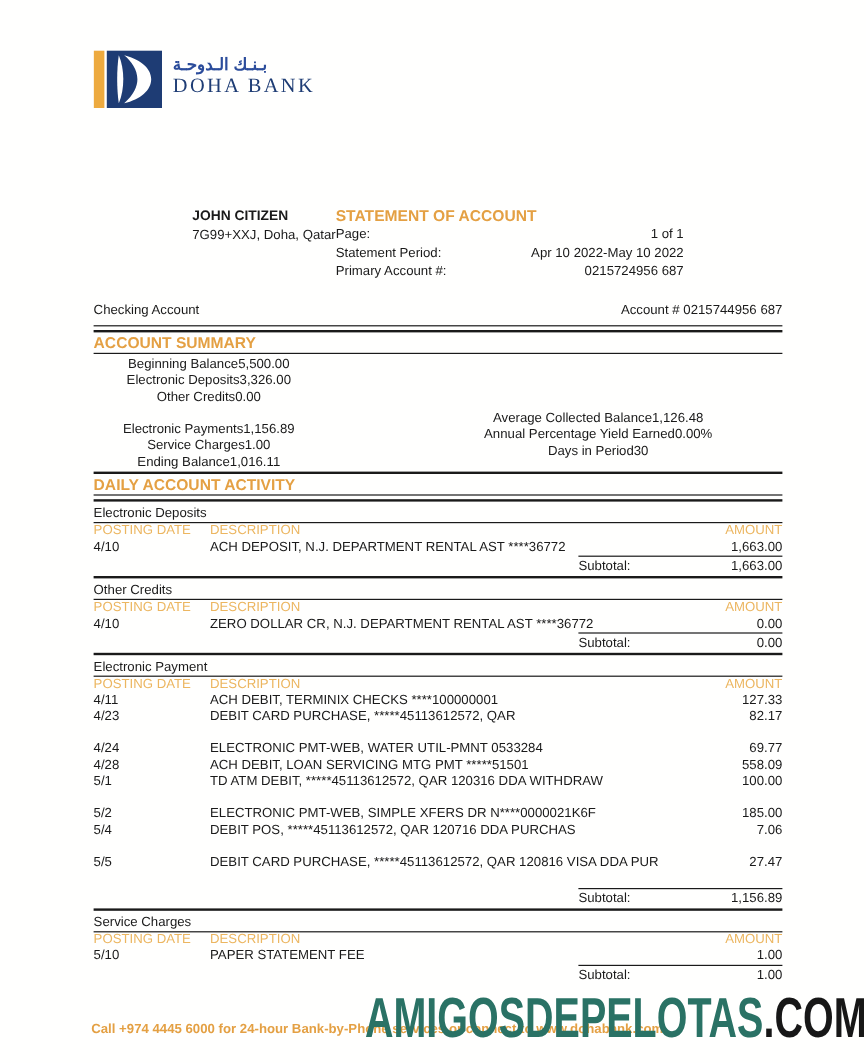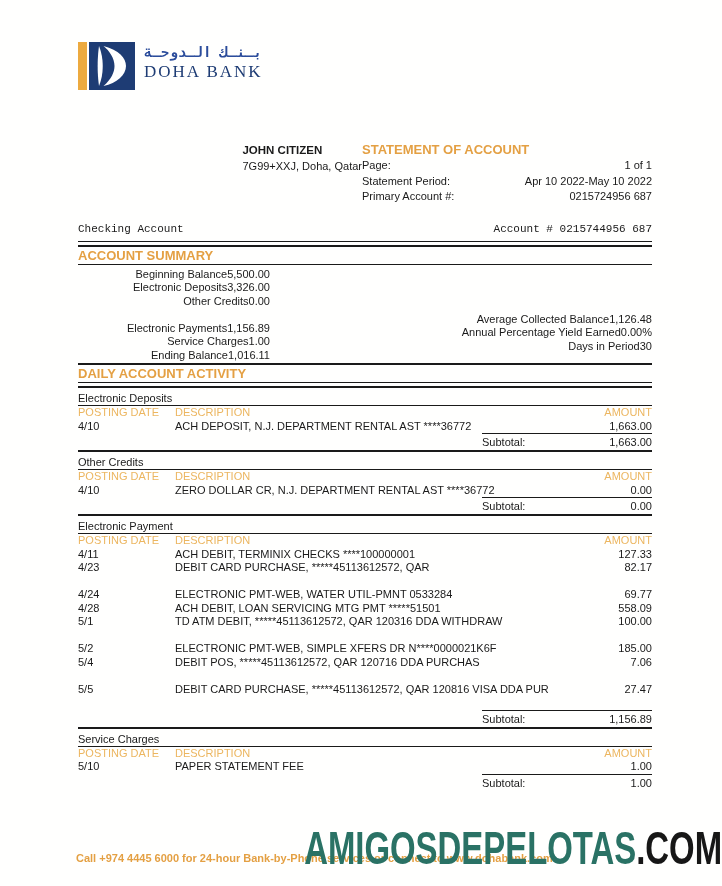--- a/index.html
+++ b/index.html
@@ -3,46 +3,46 @@
 <meta charset="utf-8">
 <style>
   html,body{margin:0;padding:0;background:#ffffff;}
   .page{position:relative;width:722px;height:886px;background:#fffffe;overflow:hidden;
         font-family:"Liberation Sans", sans-serif;font-size:11px;color:var(--ink);}
   .content{position:absolute;left:78px;top:0;width:574px;}
 
   
   .logo{display:flex;align-items:flex-start;margin-top:42px;}
   .logo-text{margin-left:9px;padding-top:2px;}
-  .logo-ar{font-size:14px;line-height:18px;color:var(--blue);font-weight:bold;letter-spacing:1px;font-family:Liberation Mono, monospace;}
+  .logo-ar{font-size:14px;line-height:18px;color:var(--blue);font-weight:bold;letter-spacing:1px;}
   .logo-en{font-family:"Liberation Serif", serif;font-size:17px;line-height:20px;color:var(--navy);letter-spacing:2px;}
 
   
-  .header-row{display:flex;justify-content:flex-end;margin-top:52px;}
+  .header-row{display:flex;justify-content:center;margin-top:82px;}
   .cust-name{font-weight:bold;font-size:11.5px;line-height:16px;}
   .cust-addr{line-height:16px;}
   .stmt{width:290px;}
   .stmt-title{color:var(--accent);font-weight:bold;font-size:13px;line-height:16px;}
   .hdr-row{display:flex;justify-content:space-between;line-height:15.5px;}
 
-  .account-line{display:flex;justify-content:space-between;margin-top:17px;line-height:14px;font-family:Liberation Mono, monospace;}
+  .account-line{display:flex;justify-content:space-between;margin-top:17px;line-height:14px;}
 
   
   .rule-dbl{margin-top:5px;height:3px;border-top:1px solid var(--ink);border-bottom:2px solid var(--ink);}
   .rule-1{border-top:1px solid var(--ink);}
   .rule-2{border-top:2px solid var(--ink);}
 
   .sec-title{color:var(--accent);font-weight:bold;font-size:13px;line-height:16px;padding-top:1px;}
 
   
   .sum-cols{display:flex;padding-top:3px;}
   .sum-left{width:192px;}
   .sum-gap{width:75px;}
   .sum-right{flex:1;margin-top:45px;}
-  .sum-row{display:flex;justify-content:flex-end;line-height:13.5px;}
+  .sum-row{display:flex;justify-content:center;line-height:13.5px;}
   .sum-spacer{height:13.5px;}
 
   
   .group-name{border-bottom:1px solid var(--ink);line-height:14px;padding-top:1px;}
   .act-row{display:grid;grid-template-columns:97px 1fr 95px;line-height:13.5px;}
   .act-head{color:var(--accent2);}
   .amt{text-align:right;}
   .act-gap{height:13.5px;}
   .sub-row{display:flex;line-height:14px;}
   .sub-box{margin-left:auto;width:170px;border-top:1px solid var(--ink);display:flex;justify-content:space-between;padding-top:1px;}

